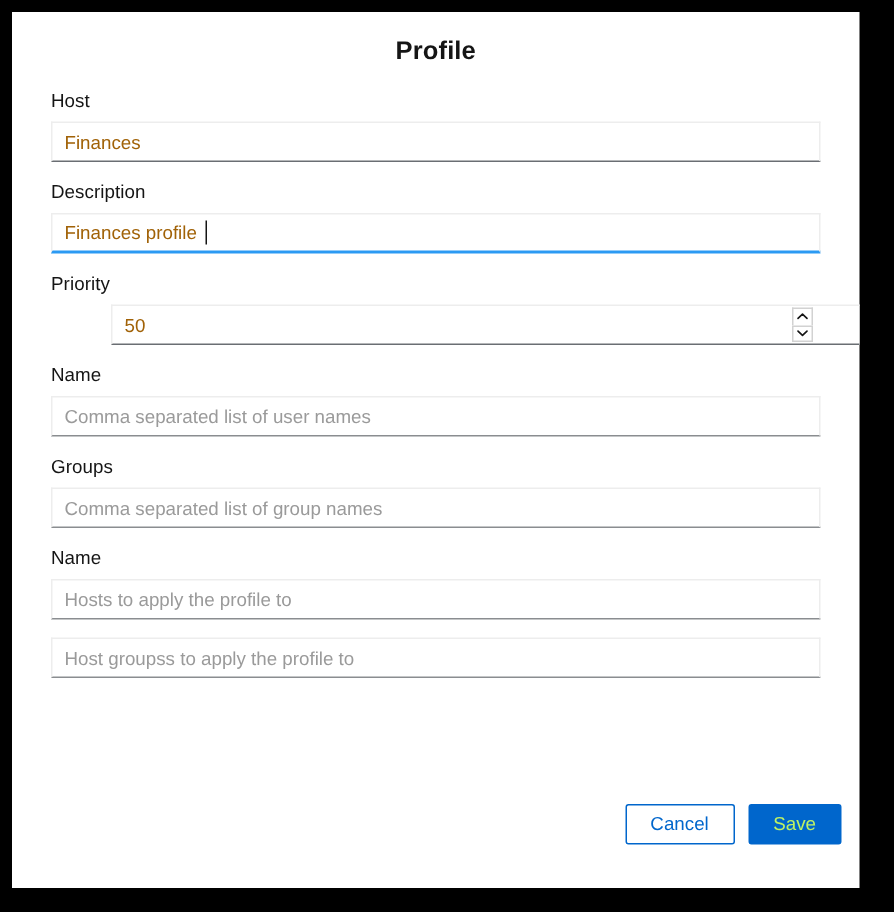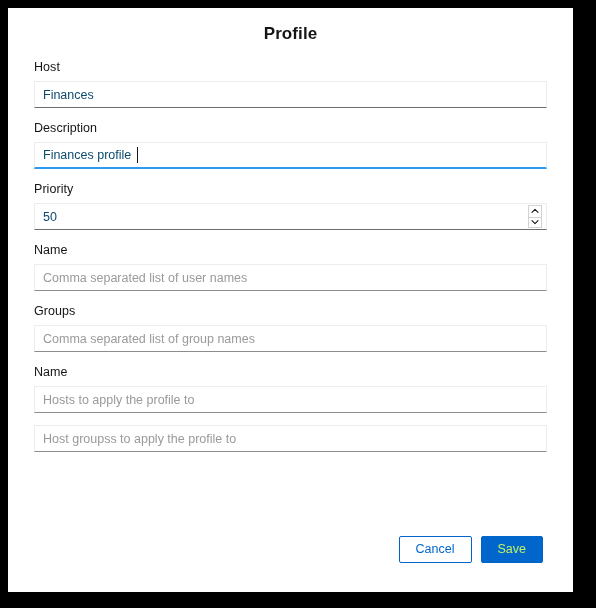--- a/index.html
+++ b/index.html
@@ -70,21 +70,21 @@
   .input-wrap {
     position: relative;
   }
 
   .text-input {
     display: block;
     width: 100%;
     height: 27px;
     font-family: "Liberation Sans", sans-serif;
     font-size: 12.5px;
-    color: #0c4a6e;
+    color: #a16207;
     background: #ffffff;
     padding: 0 8px;
     border: 1px solid #ededed;
     border-bottom: 1px solid #8a8d90;
     border-radius: 0;
     outline: none;
     line-height: 25px;
   }
 
   .text-input::placeholder {
@@ -109,20 +109,21 @@
     position: absolute;
     width: 1px;
     background: #151515;
     top: 5px;
     height: 16px;
   }
 
   
   .number-wrap .text-input {
     padding-right: 26px;
+    margin-left: 40px;
   }
 
   .spinner {
     position: absolute;
     right: 5px;
     top: 2px;
     width: 14px;
     height: 23px;
     display: flex;
     flex-direction: column;
@@ -137,21 +138,21 @@
     justify-content: center;
     cursor: pointer;
   }
   .spin-btn.up { border-bottom: none; }
 
   .spin-btn svg { display: block; }
 
   
   .footer {
     position: absolute;
-    right: 30px;
+    right: 12px;
     bottom: 29px;
     display: flex;
     gap: 9px;
   }
 
   .btn {
     font-family: "Liberation Sans", sans-serif;
     font-size: 12.5px;
     line-height: 1;
     padding: 0 16px;

